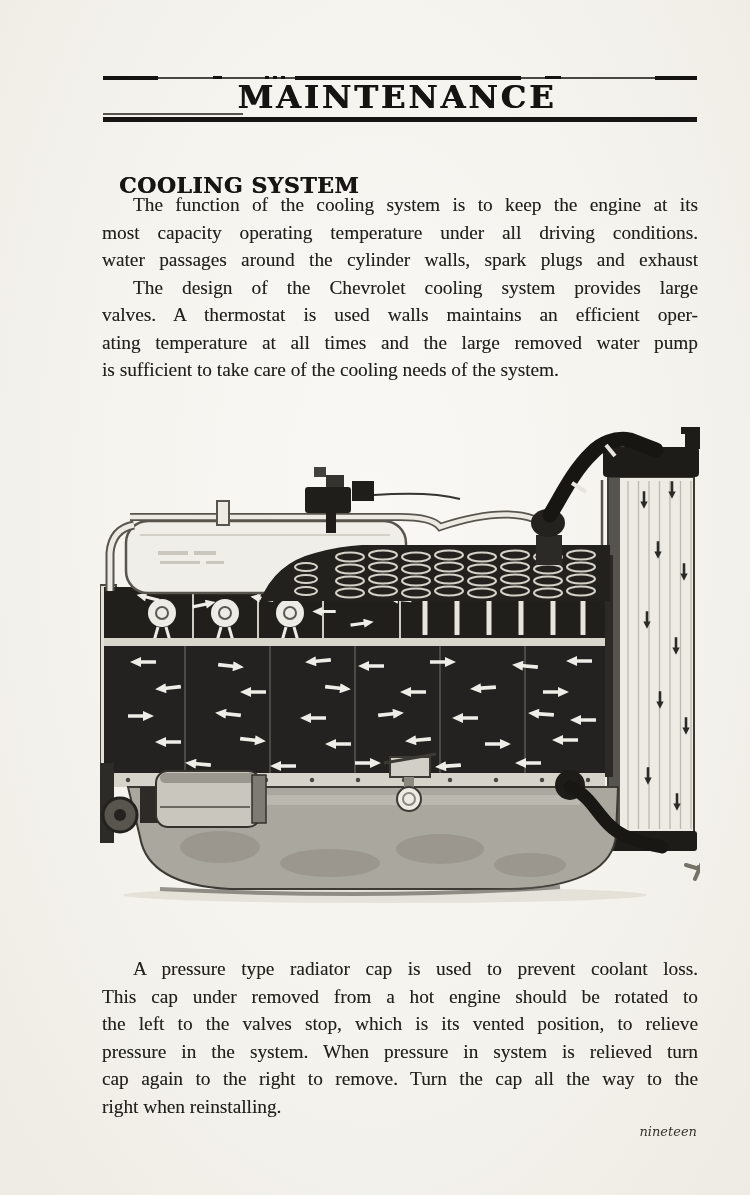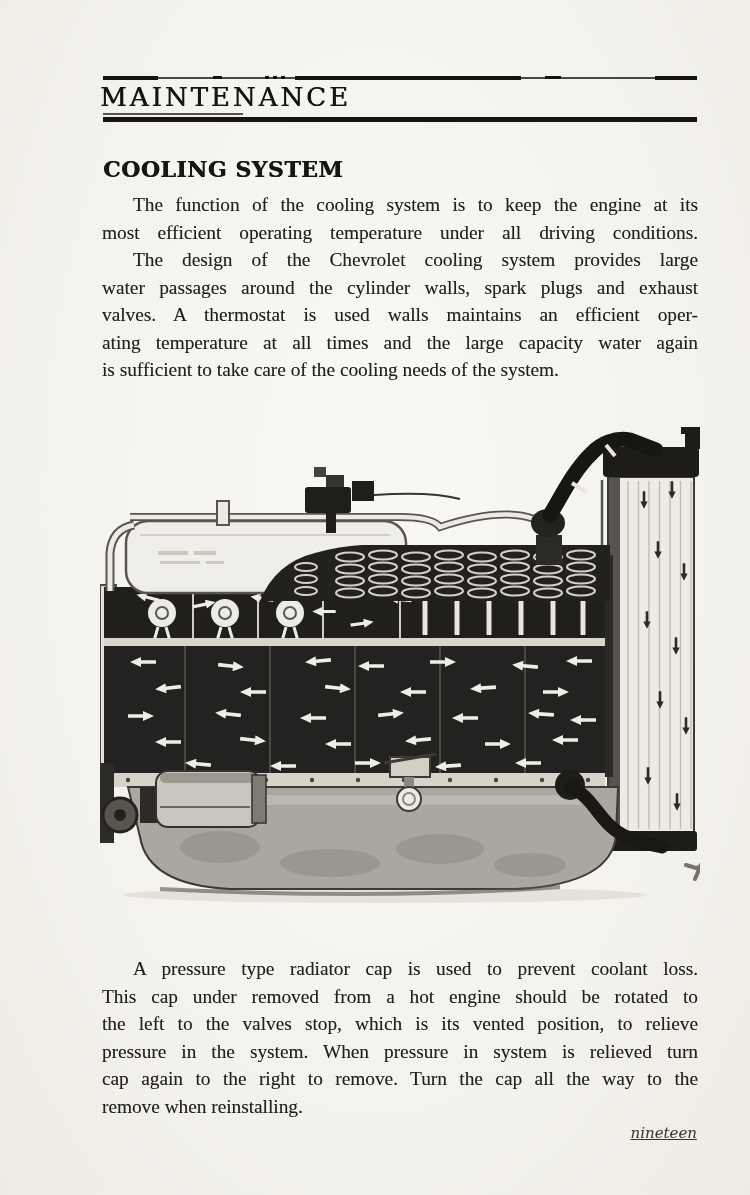--- a/index.html
+++ b/index.html
@@ -10,42 +10,42 @@
     color:#201e1b;
   }
   
   .rule{position:absolute;left:103px;width:594px;}
   .rule .base{position:absolute;left:0;top:1px;width:100%;height:2px;background:#4a4843;}
   .rule .seg{position:absolute;top:0;height:4px;background:#141311;}
   .rule2{position:absolute;left:103px;width:594px;top:117px;height:5px;background:#161513;}
   .rule2 .thin{position:absolute;left:0;top:-4px;width:140px;height:2px;background:#55534c;}
   .page-title{
     position:absolute;left:100px;width:594px;top:82px;margin:0;
-    font-family:"DejaVu Serif",serif;font-weight:400;font-size:26px;line-height:30px;
-    letter-spacing:3px;text-align:left;color:#151412;
+    font-family:"DejaVu Serif",serif;font-weight:700;font-size:32px;line-height:30px;
+    letter-spacing:3px;text-align:center;color:#151412;
     text-shadow:0.6px 0 0 #151412;
   }
   .section-heading{
-    position:absolute;left:103px;top:156px;margin:0;
+    position:absolute;left:103px;top:156px;margin:16px;
     font-family:"DejaVu Serif",serif;font-weight:700;font-size:22px;line-height:26px;
     letter-spacing:0.5px;color:#181614;text-shadow:0.5px 0 0 #181614;
   }
   .para{position:absolute;left:102px;width:596px;font-size:19.3px;color:#21201c;
     text-shadow:0.2px 0.2px 0.3px rgba(28,26,22,0.35);}
   .para .tline{line-height:27.6px;height:27.6px;text-align:justify;text-align-last:justify;white-space:nowrap;}
   .para .tline.first{text-indent:31px;}
   .para .tline.lastline{text-align-last:left;}
   .p1{top:191px;height:56px;}
   .p2{top:246px;height:139px;}
   .p3{top:955px;height:167px;}
   .figure-wrap{position:absolute;left:100px;top:395px;width:600px;height:510px;margin:0;}
   .figure-wrap svg{display:block;width:600px;height:510px;}
   .page-number{
     position:absolute;right:53px;top:1124px;
-    font-family:"DejaVu Serif",serif;font-style:italic;font-size:15px;color:#34322d;text-decoration:underline;
+    font-family:"DejaVu Serif",serif;font-style:italic;font-size:13px;color:#34322d;
   }
 </style>
 </head>
 <body>
 
 <div class="page">
 
   <div class="rule" style="top:76px;height:4px;">
     <div class="base"></div>
     <div class="seg" style="left:0;width:55px;"></div>
@@ -59,27 +59,27 @@
   </div>
   <h1 class="page-title">MAINTENANCE</h1>
   <div class="rule2">
       <div class="thin"></div>
     </div>
 
   <h2 class="section-heading">COOLING SYSTEM</h2>
 
   <div class="para p1">
       <div class="tline first">The function of the cooling system is to keep the engine at its</div>
-      <div class="tline">most efficient operating temperature under all driving conditions.</div>
+      <div class="tline">most capacity operating temperature under all driving conditions.</div>
     </div>
   <div class="para p2">
+      <div class="tline">water passages around the cylinder walls, spark plugs and exhaust</div>
       <div class="tline first">The design of the Chevrolet cooling system provides large</div>
-      <div class="tline">water passages around the cylinder walls, spark plugs and exhaust</div>
       <div class="tline">valves. A thermostat is used walls maintains an efficient oper-</div>
-      <div class="tline">ating temperature at all times and the large capacity water again</div>
+      <div class="tline">ating temperature at all times and the large removed water pump</div>
       <div class="tline lastline">is sufficient to take care of the cooling needs of the system.</div>
     </div>
 
   <figure class="figure-wrap">
     <svg viewBox="0 0 600 510" aria-hidden="true">
       <defs>
         <symbol id="arwL" viewBox="0 0 26 10">
             <path d="M0 5 L11 0 V3.2 H26 V6.8 H11 V10 Z"></path>
           </symbol>
         <symbol id="arwR" viewBox="0 0 26 10">
@@ -350,18 +350,18 @@
     </svg>
 
   </figure>
 
   <div class="para p3">
       <div class="tline first">A pressure type radiator cap is used to prevent coolant loss.</div>
       <div class="tline">This cap under removed from a hot engine should be rotated to</div>
       <div class="tline">the left to the valves stop, which is its vented position, to relieve</div>
       <div class="tline">pressure in the system. When pressure in system is relieved turn</div>
       <div class="tline">cap again to the right to remove. Turn the cap all the way to the</div>
-      <div class="tline lastline">remove when reinstalling.</div>
+      <div class="tline lastline">right when reinstalling.</div>
     </div>
 
   <div class="page-number">nineteen</div>
 
 </div>
 
 </body></html>

